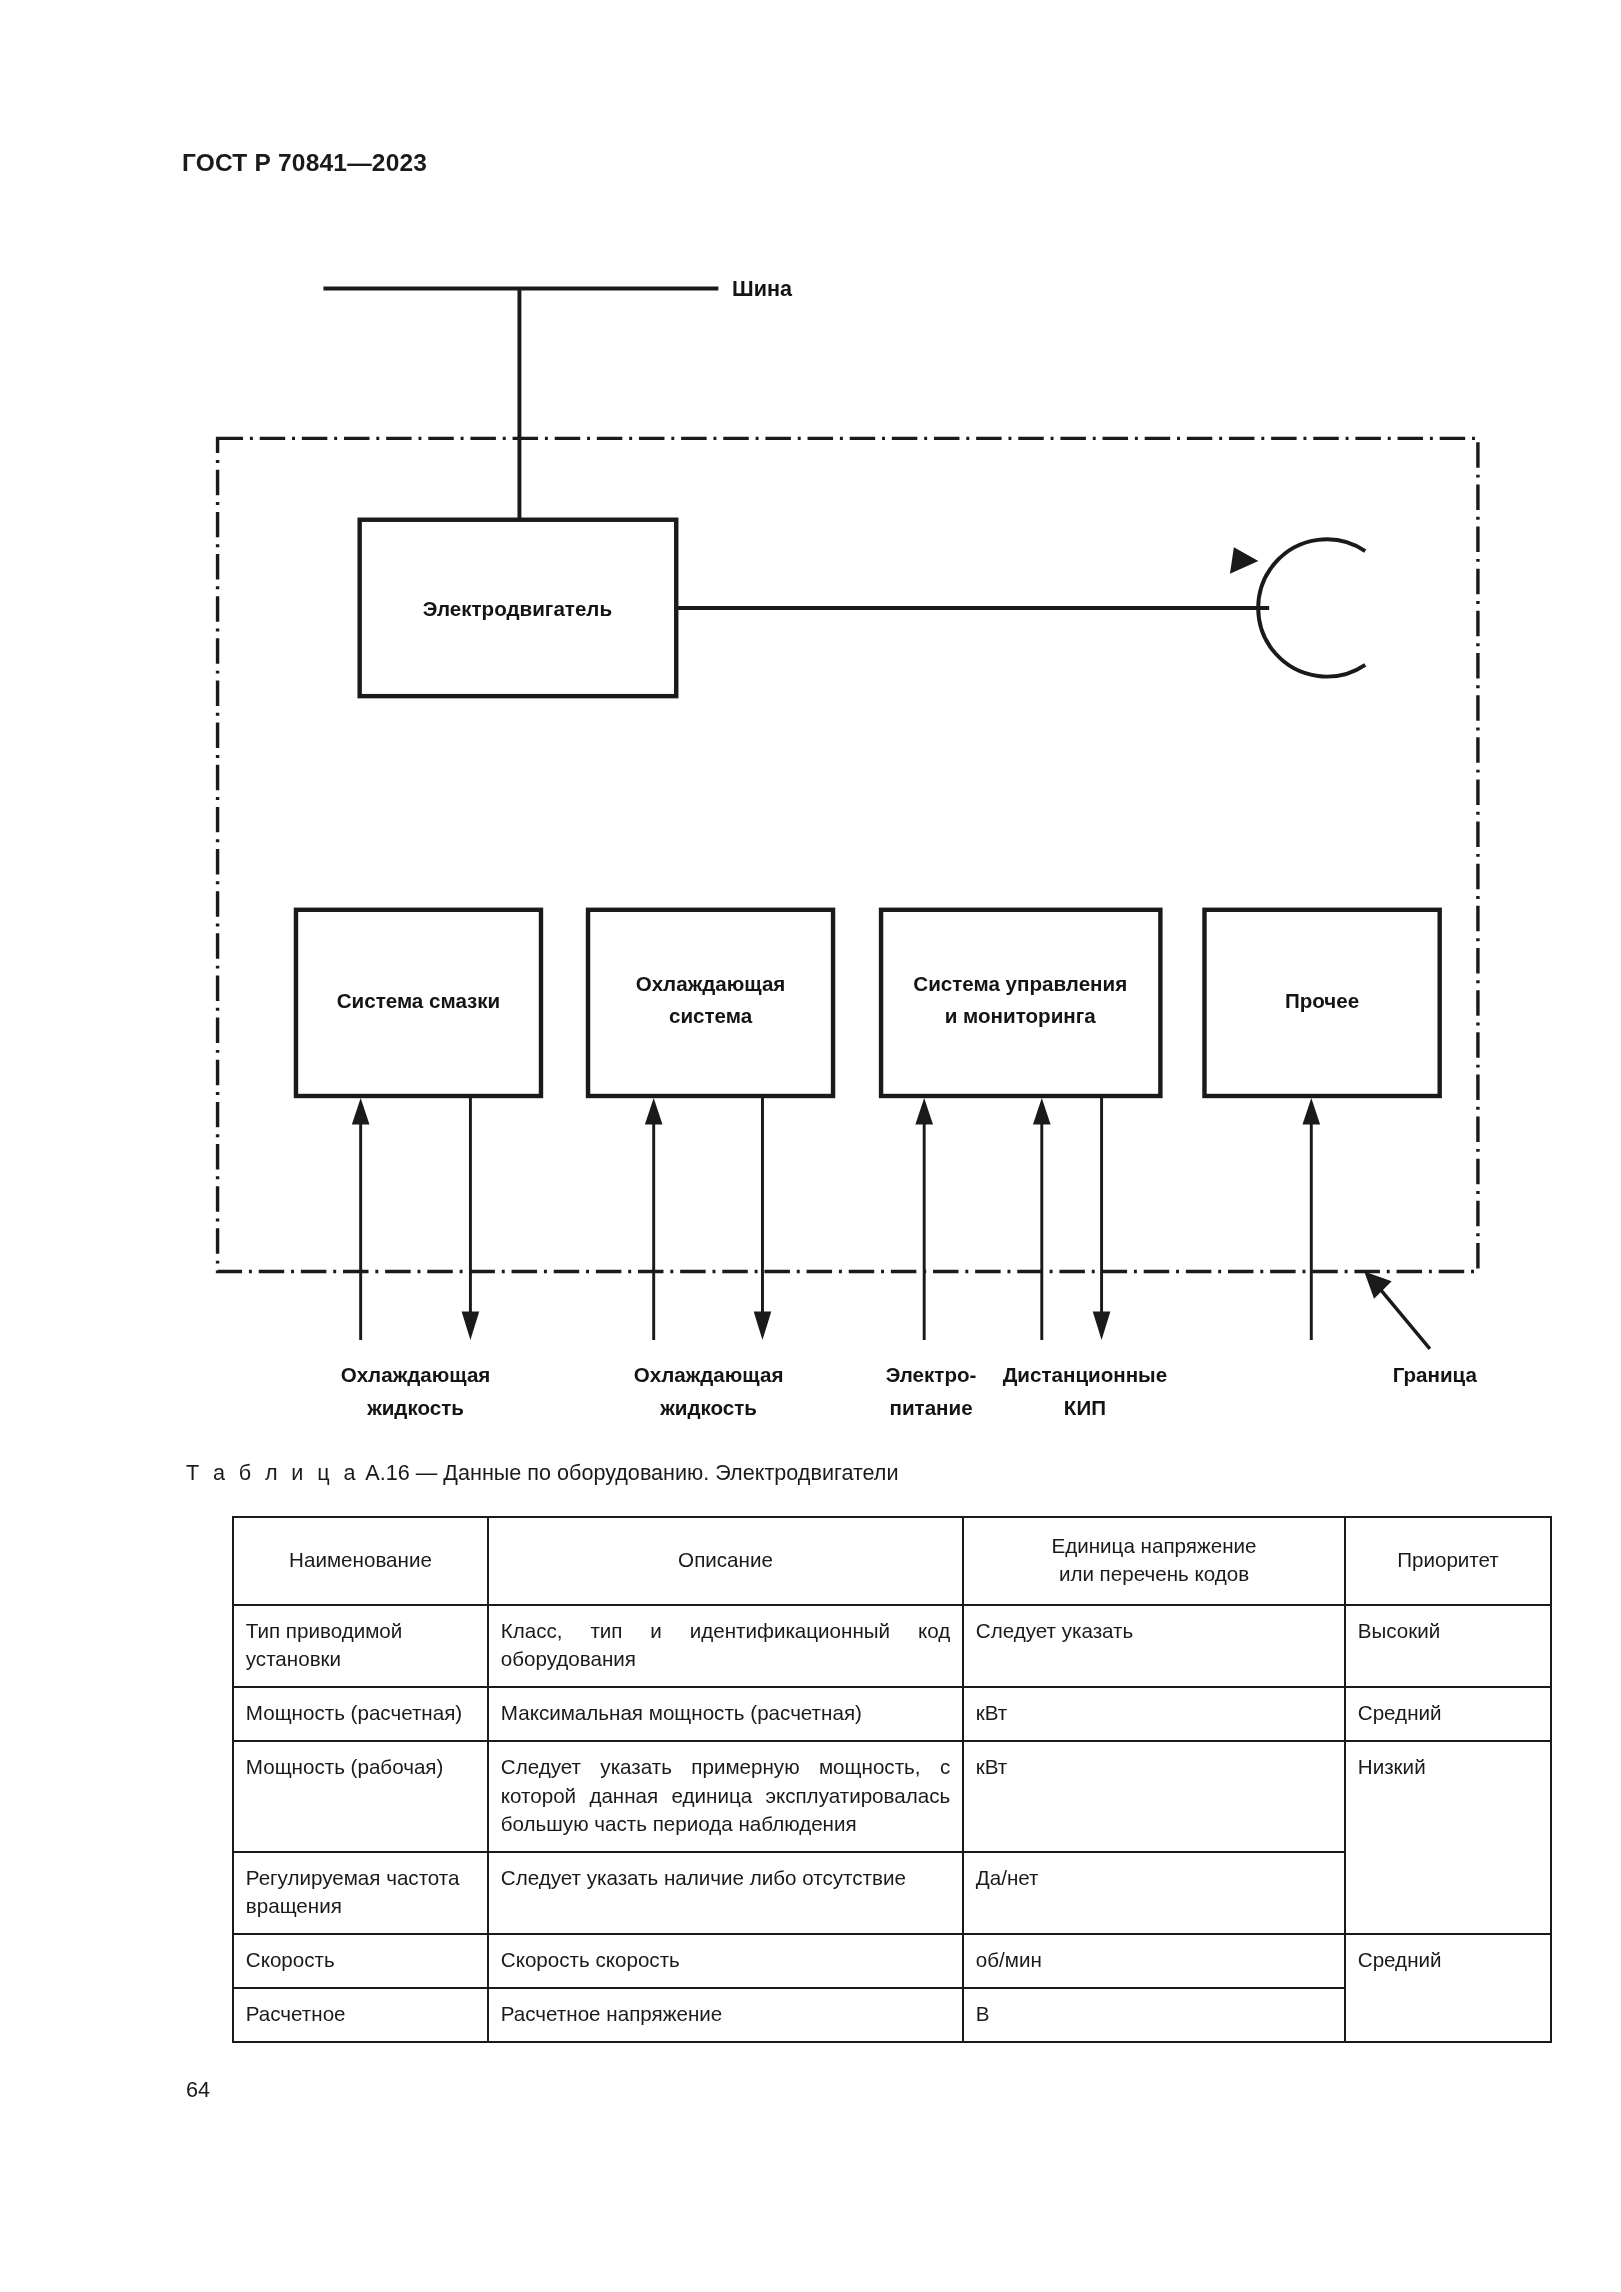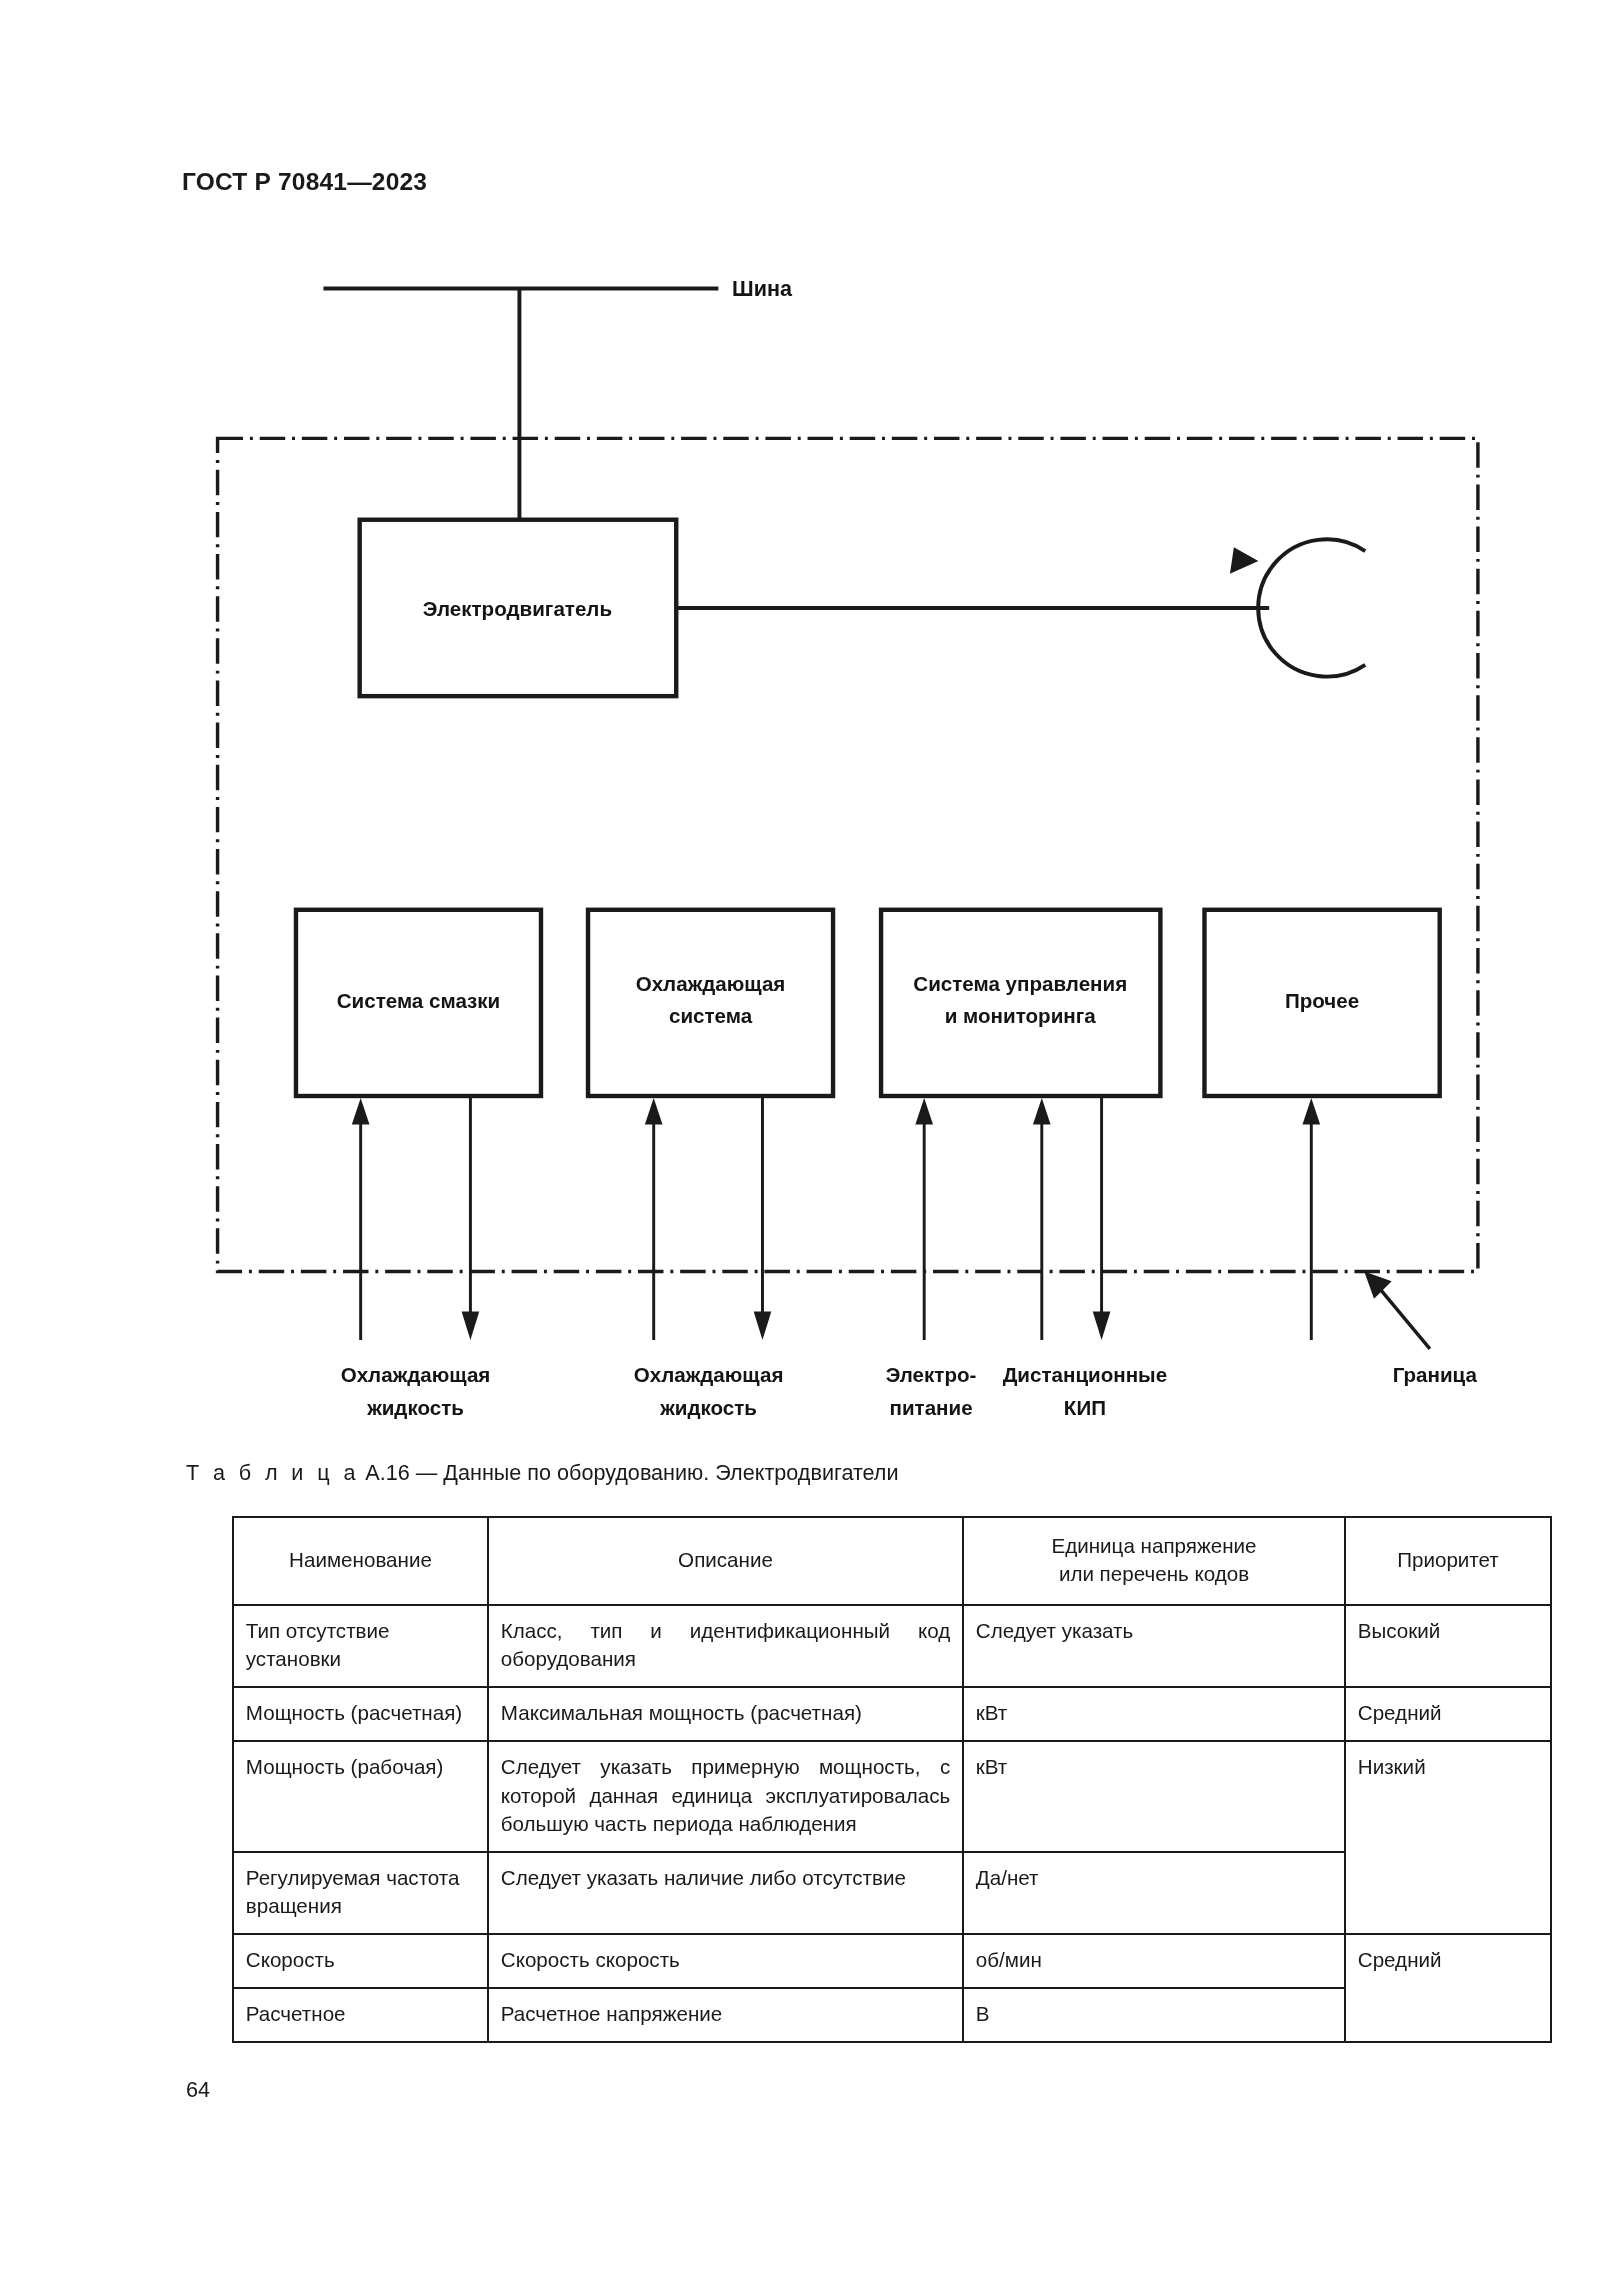--- a/index.html
+++ b/index.html
@@ -23,21 +23,20 @@
 
   
   .doc-header {
     position: absolute;
     left: 182px;
     top: 149px;
     font-size: 24.5px;
     font-weight: bold;
     letter-spacing: 0.2px;
     white-space: nowrap;
-    margin-top: 19px;
   }
 
   
   .figure {
     position: absolute;
     left: 0;
     top: 12px;
     width: 1621px;
     height: 1392px;
     margin-top: 44px;
@@ -250,21 +249,21 @@
           <th>Описание</th>
           <th>
             <span>Единица напряжение</span><br>
             <span>или перечень кодов</span>
           </th>
           <th>Приоритет</th>
         </tr>
       </thead>
       <tbody>
         <tr>
-          <td>Тип отсутствие установки</td>
+          <td>Тип приводимой установки</td>
           <td class="just">Класс, тип и идентификационный код оборудования</td>
           <td>Следует указать</td>
           <td>Высокий</td>
         </tr>
         <tr>
           <td>Мощность (расчетная)</td>
           <td class="just">Максимальная мощность (расчетная)</td>
           <td>кВт</td>
           <td>Средний</td>
         </tr>

